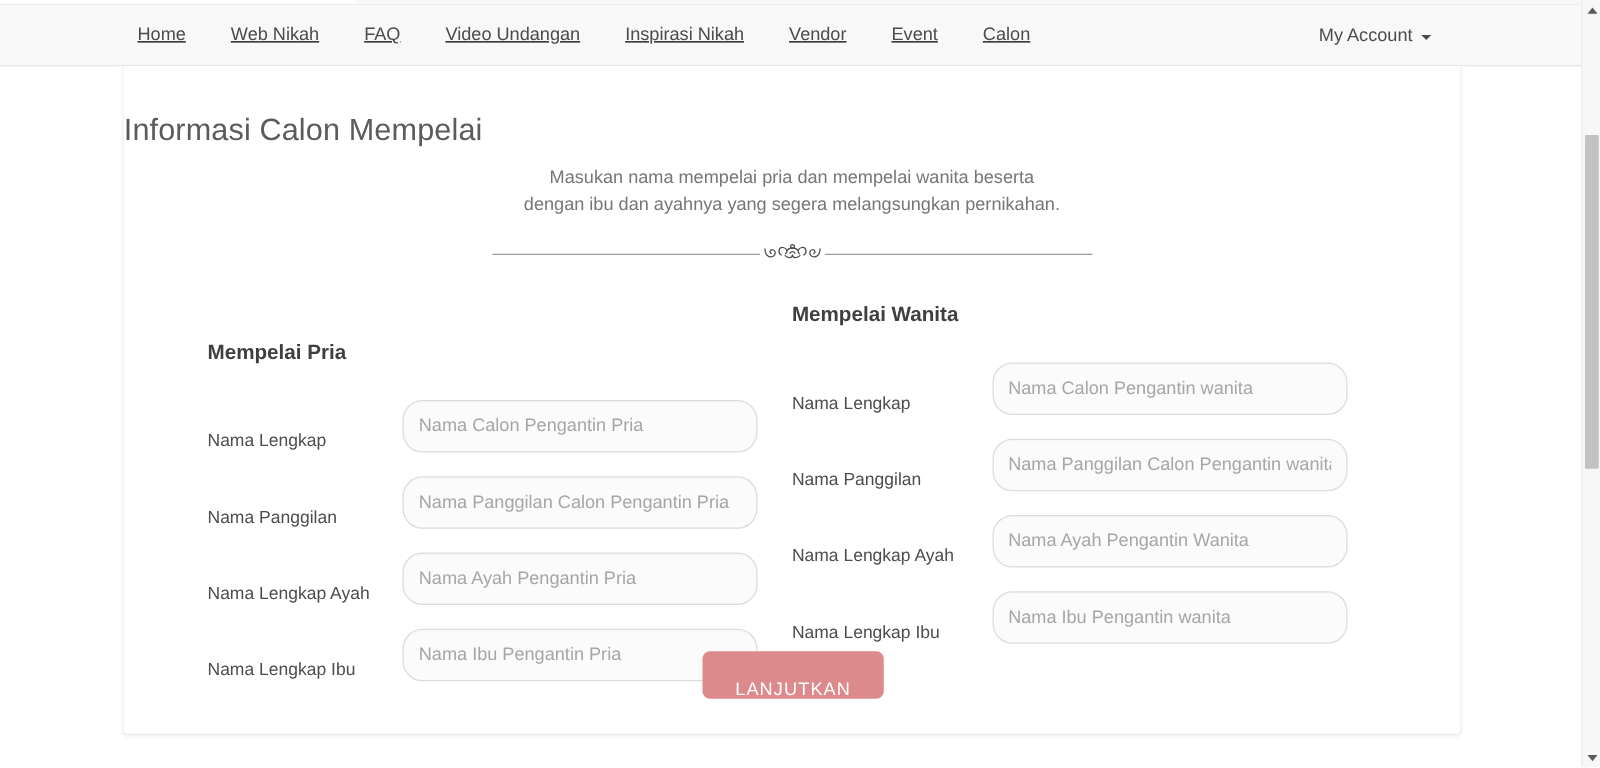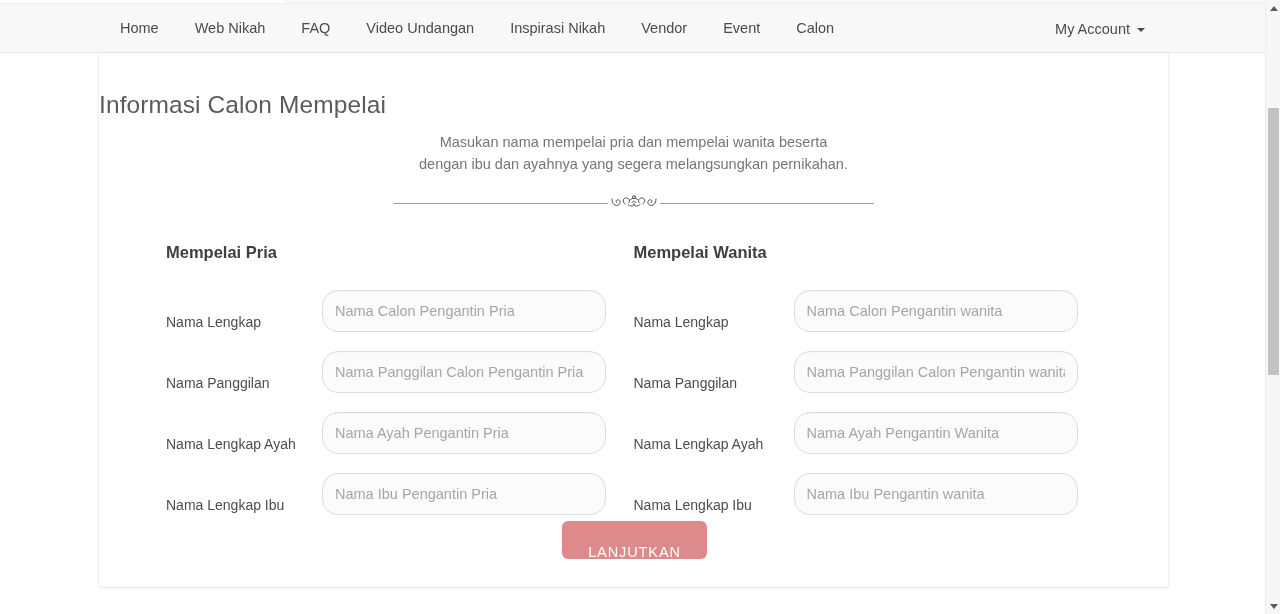--- a/index.html
+++ b/index.html
@@ -46,24 +46,25 @@
     background: #f8f8f8;
     border-bottom: 1px solid #e7e7e7;
   }
   .nav-inner {
     position: relative;
     width: 100%;
     height: 100%;
   }
   .nav-links {
     position: absolute;
-    left: 102px; top: 0;
+    left: 92px; top: 0;
     height: 49px;
     display: flex;
     align-items: center;
+    text-decoration: underline;
   }
   .nav-link {
     display: block;
     padding: 0 18px;
     font-size: 14.5px;
     color: #4b4b4b;
     line-height: 49px;
     text-decoration: none;
     white-space: nowrap;
     cursor: pointer;
@@ -164,21 +165,21 @@
     width: 100%;
   }
   .columns {
     display: flex;
     padding: 0 66px;
   }
   .col {
     width: 50%;
     position: relative;
   }
-  .col-left  { padding-left: 1px; }
+  .col-left  { padding-left: 1px; margin-top: 30px; }
   .col-right { padding-left: 0px; }
 
   .col-title {
     font-size: 16.5px;
     font-weight: bold;
     color: #3f3f3f;
     margin: 0 0 28px 0;
   }
   .col-right .col-title { margin-left: 0px; }
 

